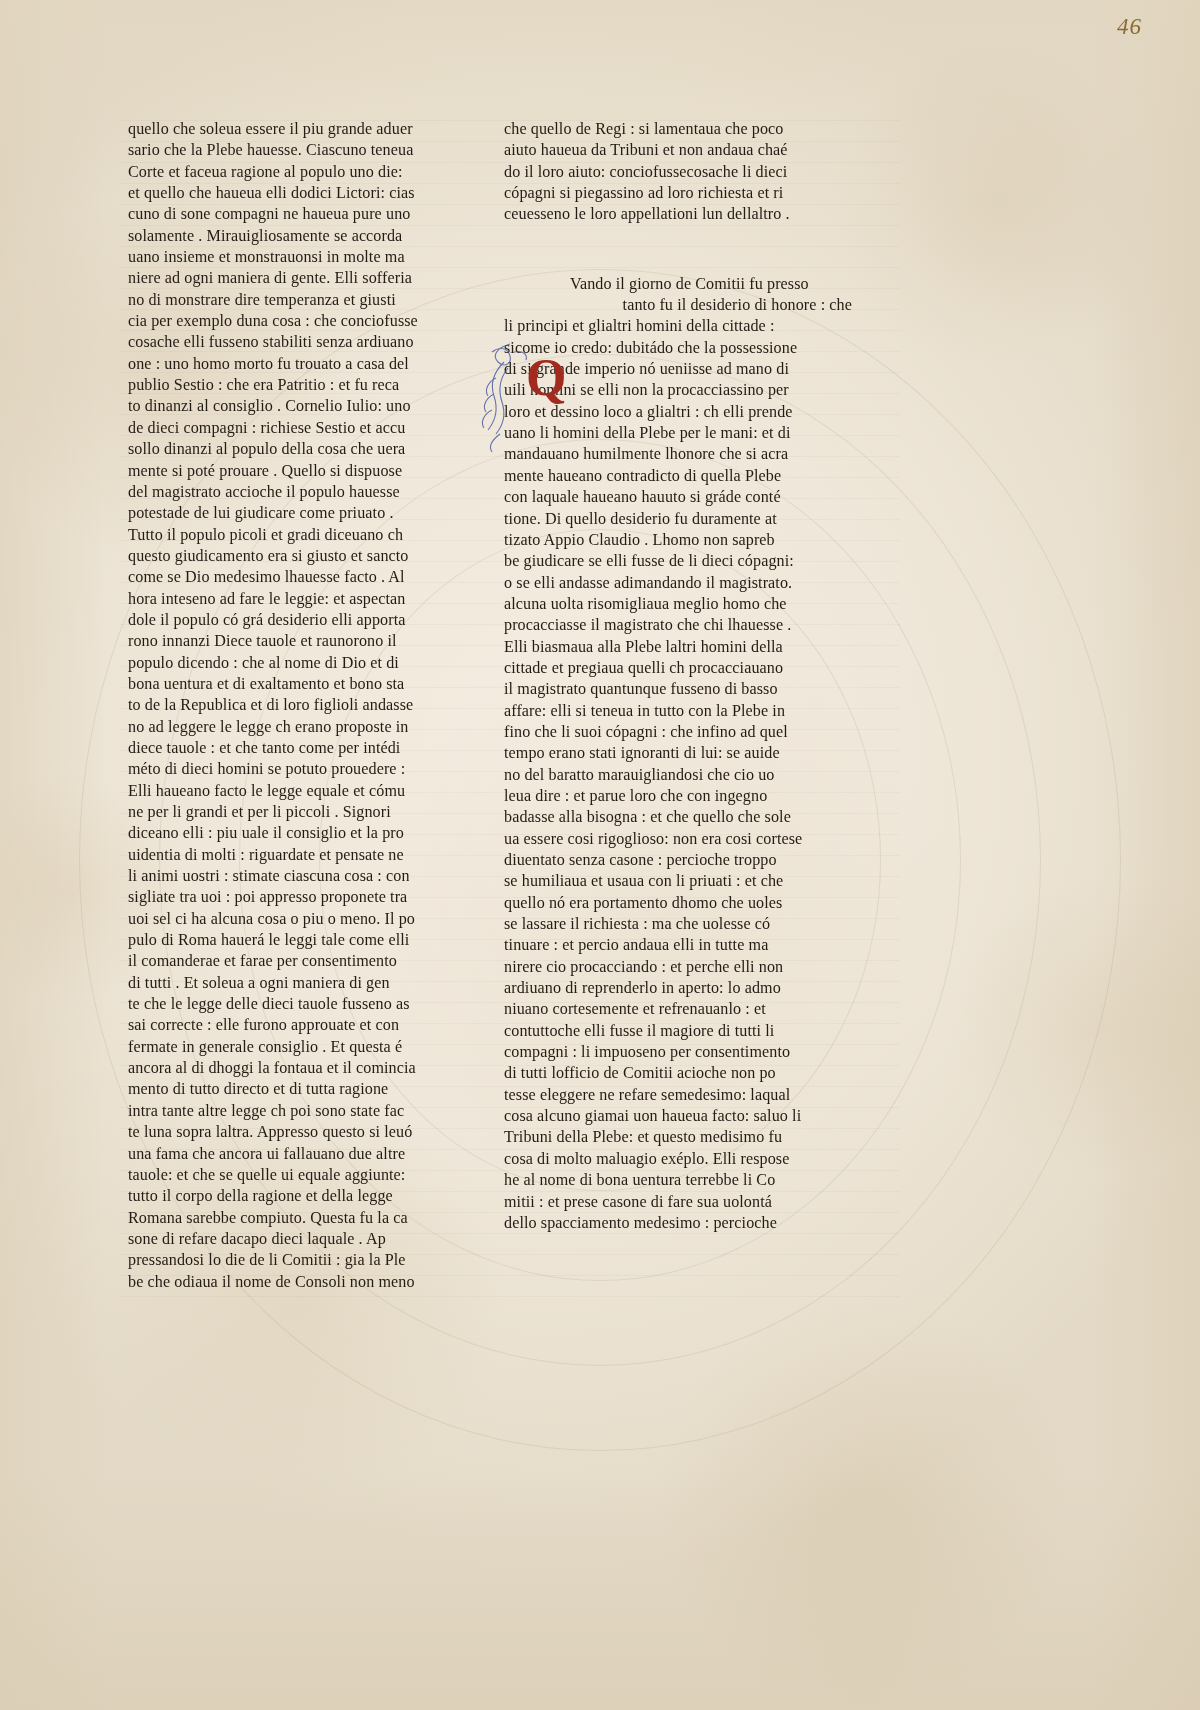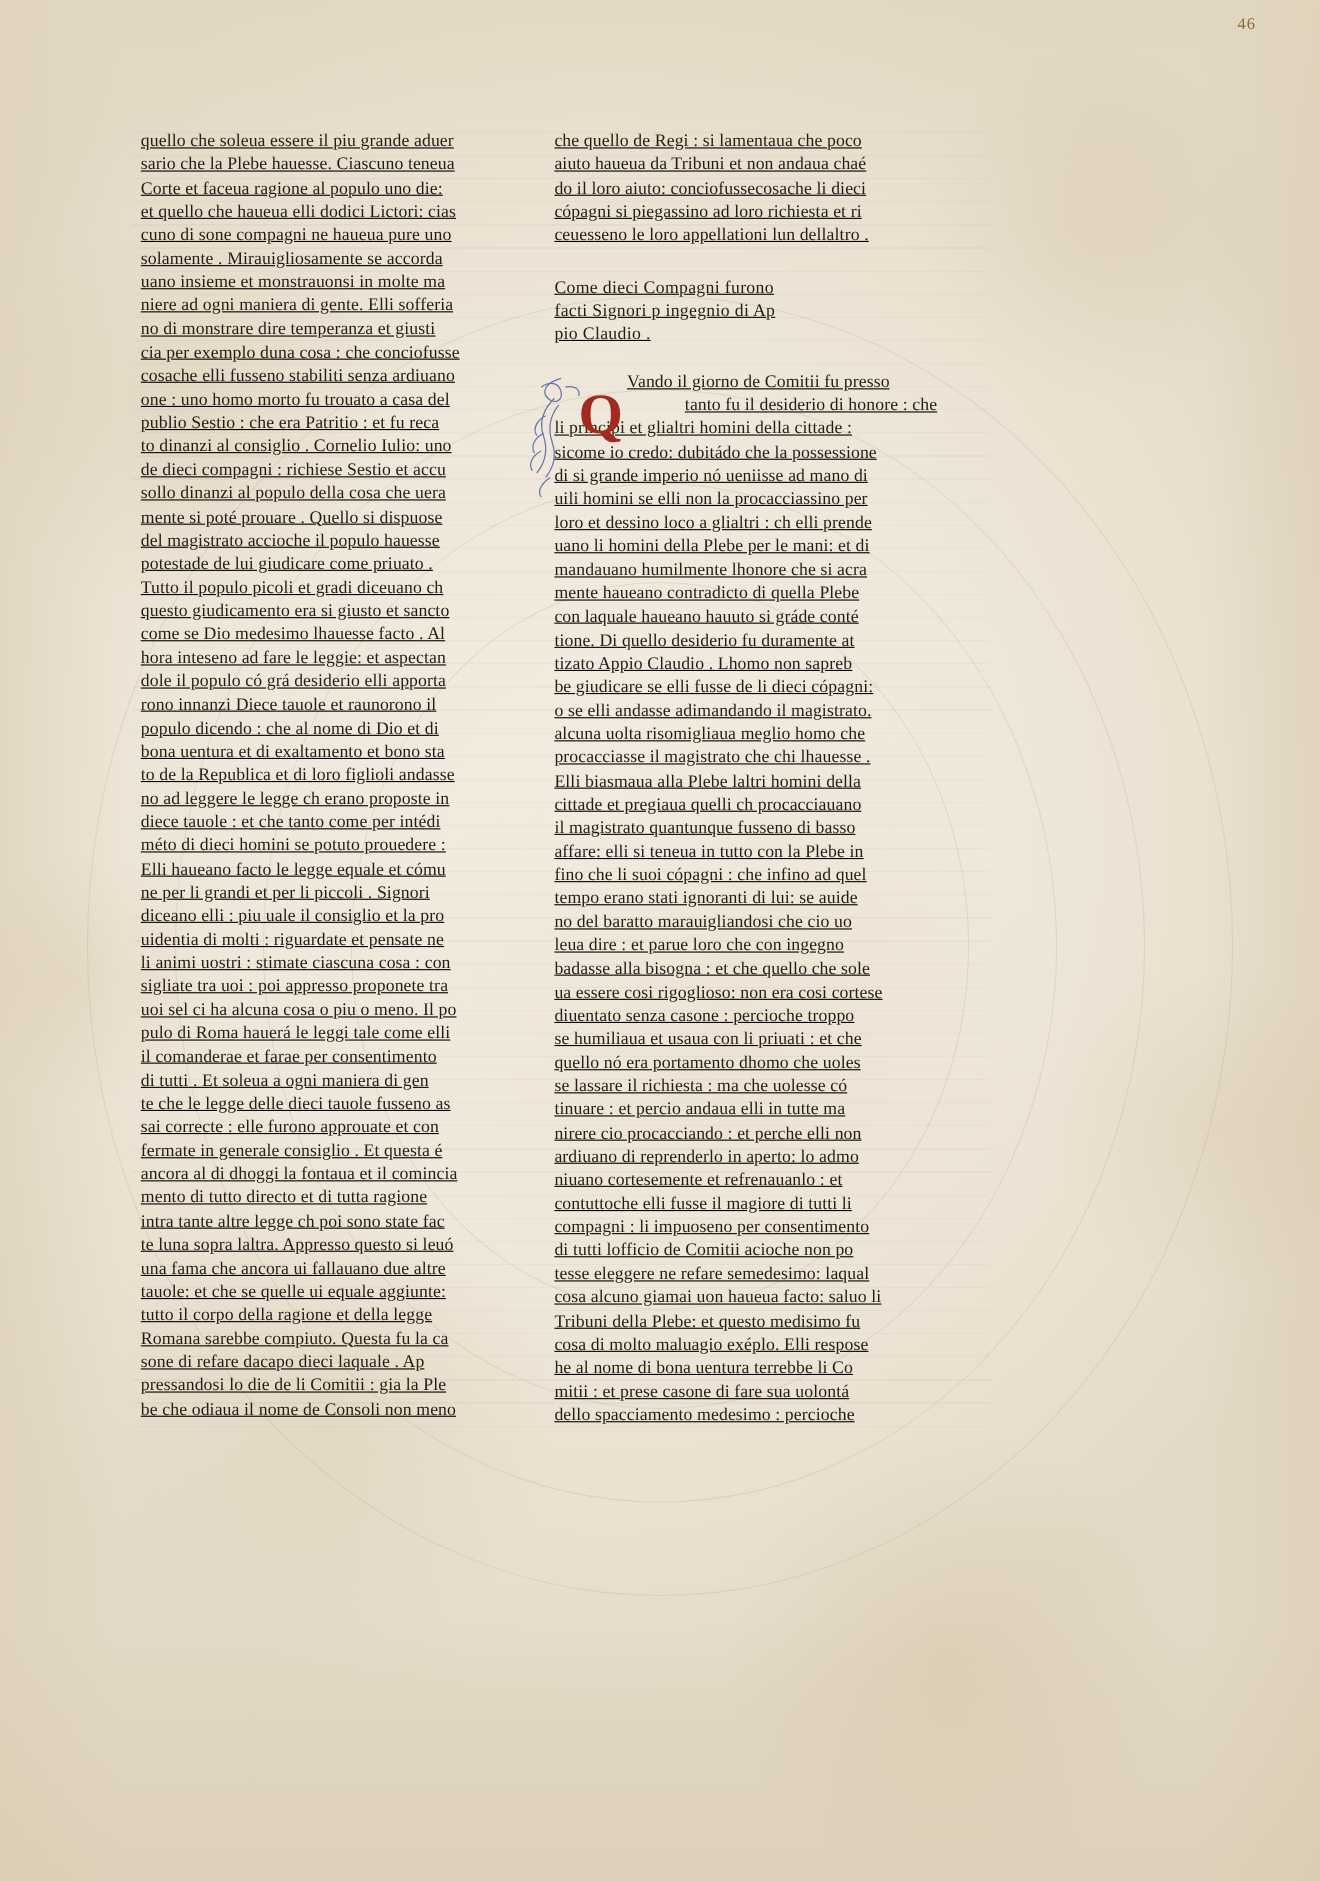--- a/index.html
+++ b/index.html
@@ -68,35 +68,35 @@
   #watermark .r2 { width: 880px;  height: 1010px; }
   #watermark .r3 { width: 720px;  height: 840px;  }
   #watermark .r4 { width: 560px;  height: 660px;  }
 
   
   #folio {
     position: absolute;
     right: 58px;
     top: 14px;
     font-family: "Liberation Serif", serif;
-    font-size: 15px;
+    font-size: 23px;
     color: #8c6a33;
     letter-spacing: 1px;
+    font-style: italic;
   }
 
   
   #textblock {
     position: absolute;
     left: 128px;
     top: 118px;
     width: 756px;
     height: 1190px;
     display: flex;
     gap: 28px;
-    text-decoration: underline;
   }
   .column {
     width: 348px;
     position: relative;
   }
   .line {
     font-family: "Liberation Serif", serif;
     font-size: 16.1px;
     line-height: 21.35px;
     color: #231c14;
@@ -252,25 +252,20 @@
           </svg>
         </div>
         <div id="initial-letter">Q</div>
       </div>
     <div class="line">che quello de Regi : si lamentaua che poco</div>
         <div class="line">aiuto haueua da Tribuni et non andaua chaé</div>
         <div class="line">do il loro aiuto: conciofussecosache li dieci</div>
         <div class="line">cópagni si piegassino ad loro richiesta et ri</div>
         <div class="line">ceuesseno le loro appellationi lun dellaltro .</div>
         <div style="height: 26px;"></div>
-        <div class="heading">
-          <div class="line">Come dieci Compagni furono</div>
-          <div class="line">facti Signori p ingegnio di Ap</div>
-          <div class="line">pio Claudio .</div>
-        </div>
         <div style="height: 22px;"></div>
         <div class="line indent-1">Vando il giorno de Comitii fu presso</div>
         <div class="line indent-2">tanto fu il desiderio di honore : che</div>
         <div class="line">li principi et glialtri homini della cittade :</div>
         <div class="line">sicome io credo: dubitádo che la possessione</div>
         <div class="line">di si grande imperio nó ueniisse ad mano di</div>
         <div class="line">uili homini se elli non la procacciassino per</div>
         <div class="line">loro et dessino loco a glialtri : ch elli prende</div>
         <div class="line">uano li homini della Plebe per le mani: et di</div>
         <div class="line">mandauano humilmente lhonore che si acra</div>

